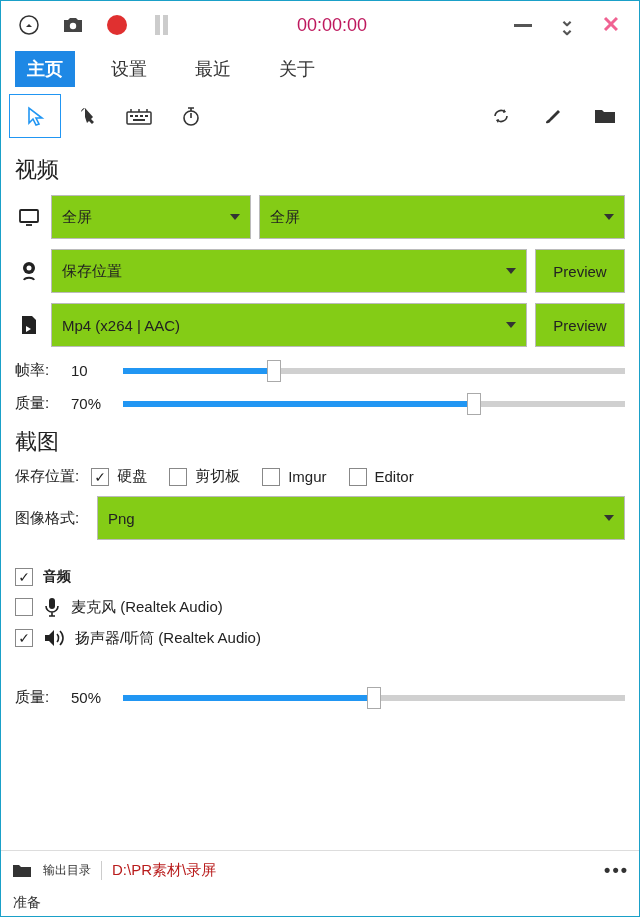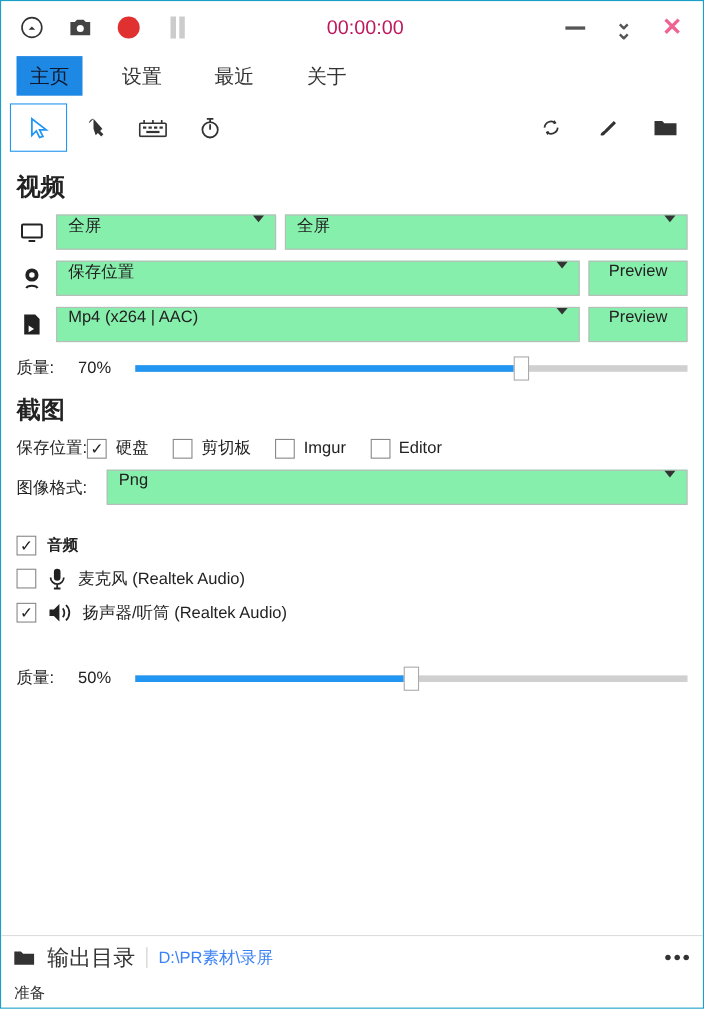--- a/index.html
+++ b/index.html
@@ -51,22 +51,22 @@
     height: 40px;
     align-items: center;
     font-size: 18px;
     color: #333;
   }
   .tab {
     padding: 6px 12px;
   }
   .tab.active {
     background: #1e88e5;
-    color: #0f172a;
-    font-weight: 400;
+    color: #ffffff;
+    font-weight: 700;
   }
 
   
   .iconrow {
     display: flex;
     align-items: center;
     height: 54px;
     padding: 0 8px;
   }
   .iconrow .ibtn {
@@ -78,41 +78,41 @@
   .iconrow .spacer { flex:1; }
 
   
   .content {
     flex: 1;
     padding: 6px 14px;
     overflow: hidden;
   }
   h2.section {
     font-size: 22px;
-    font-weight: bold;
+    font-weight: normal;
     margin: 6px 0 10px 0;
   }
 
   .row {
     display: flex;
     align-items: center;
     gap: 8px;
     margin-bottom: 10px;
   }
   .row-icon {
     width: 28px;
     display:flex; justify-content:center;
     color:#222;
   }
   .select, .btn {
-    height: 32px;
+    height: 44px;
     border: 1px solid #bbb;
-    background: #86efac;
-    display: flex;
-    align-items: flex-start;
+    background: #84cc16;
+    display: flex;
+    align-items: center;
     padding: 0 10px;
     font-size: 15px;
   }
   .select {
     justify-content: space-between;
     gap: 8px;
   }
   .select .caret {
     border-left: 5px solid transparent;
     border-right: 5px solid transparent;
@@ -148,39 +148,39 @@
   .chk {
     display: flex; align-items: center; gap: 8px;
     margin-right: 22px;
   }
   .chk-box {
     width: 18px; height: 18px; border: 1px solid #888;
     display:flex; align-items:center; justify-content:center;
     font-size:14px; color:#222;
   }
   .chk-list { display:flex; flex-wrap:wrap; align-items:center; margin-bottom:10px;}
-  .chk-list .lead-label { margin-right:0; }
+  .chk-list .lead-label { margin-right:12px; }
 
   .audio-line {
     display:flex; align-items:center; gap:10px;
     margin: 10px 0;
   }
 
   
   .bottom {
     border-top: 1px solid #ddd;
     display:flex; align-items:center;
     height: 40px;
     padding: 0 10px;
     gap: 10px;
     color:#333;
   }
-  .bottom .output-label { font-size:20px; }
+  .bottom .output-label { font-size:12px; }
   .bottom .path {
-    flex:1; color:#3b82f6;
+    flex:1; color:#b91c1c;
     border:none; border-left:1px solid #ccc;
     padding-left:10px;
   }
   .bottom .more { font-size:18px; letter-spacing:2px; font-weight:bold;}
   .status {
     height: 26px; padding: 0 12px;
     font-size: 14px; color:#333;
     display:flex; align-items:center;
   }
   svg { display:block; }
@@ -321,20 +321,28 @@
           <path d="M6 12l5 3-5 3z" fill="#fff"></path>
         </svg>
     </div>
     <div class="select" style="flex:1">
       <span>Mp4 (x264 | AAC)</span>
         <span class="caret"></span>
     </div>
     <div class="btn">Preview</div>
   </div>
 
+  <div class="slider-row">
+    <span class="label">帧率:</span>
+    <span class="val">10</span>
+    <div class="slider">
+      <div class="fill" style="width:30%"></div>
+        <div class="thumb" style="left:30%"></div>
+    </div>
+  </div>
 
   <div class="slider-row">
     <span class="label">质量:</span>
     <span class="val">70%</span>
     <div class="slider">
       <div class="fill" style="width:70%"></div>
         <div class="thumb" style="left:70%"></div>
     </div>
   </div>
 

